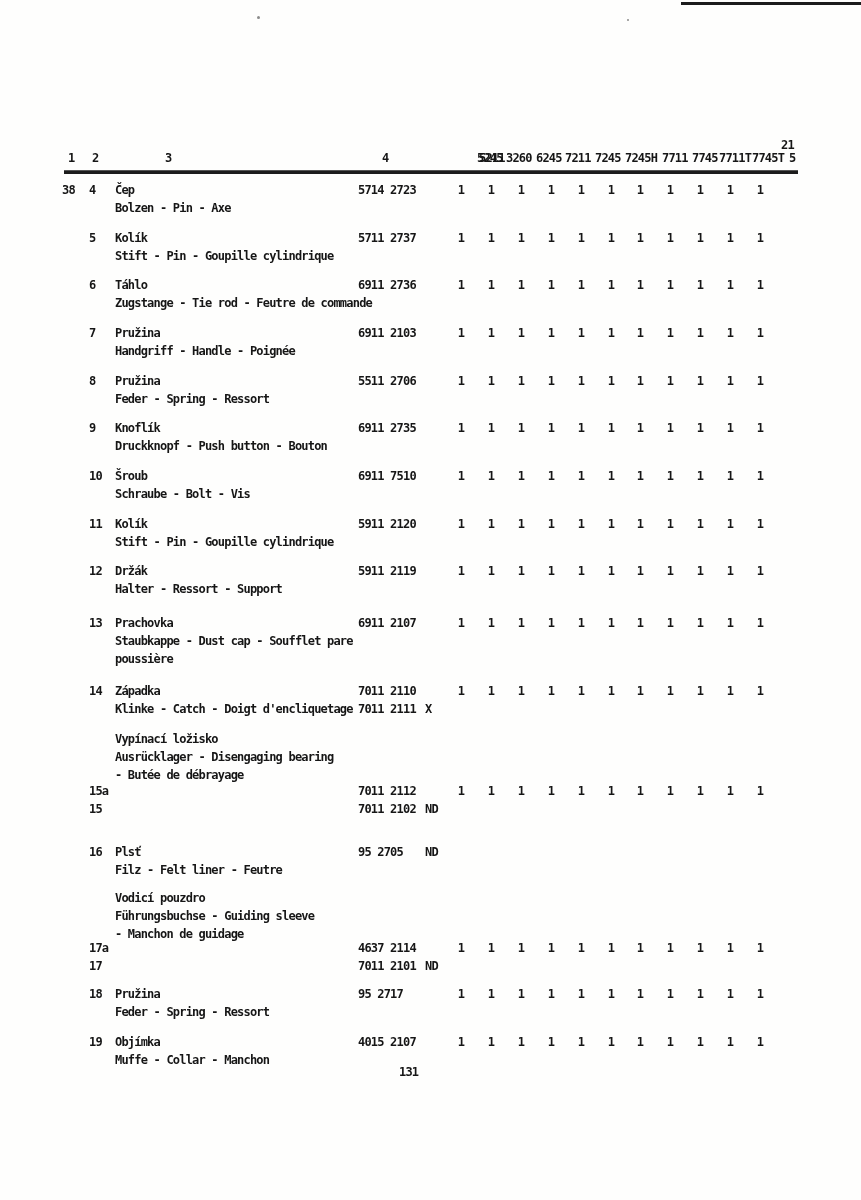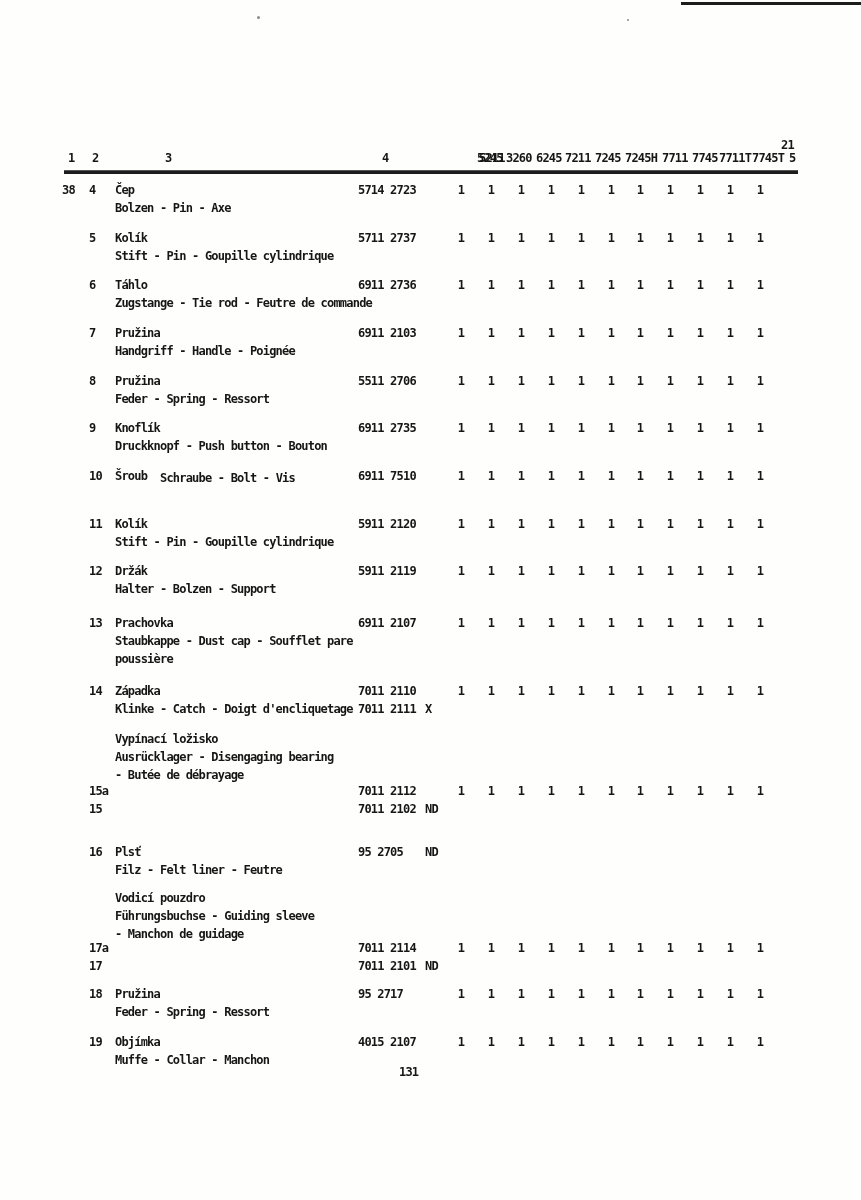--- a/index.html
+++ b/index.html
@@ -134,21 +134,21 @@
       <div class="t qty" style="left: 541px; top: 421px;">1</div>
       <div class="t qty" style="left: 571px; top: 421px;">1</div>
       <div class="t qty" style="left: 601px; top: 421px;">1</div>
       <div class="t qty" style="left: 630px; top: 421px;">1</div>
       <div class="t qty" style="left: 660px; top: 421px;">1</div>
       <div class="t qty" style="left: 690px; top: 421px;">1</div>
       <div class="t qty" style="left: 720px; top: 421px;">1</div>
       <div class="t qty" style="left: 750px; top: 421px;">1</div>
       <div class="t" style="left: 89px; top: 469px;">10</div>
       <div class="t" style="left: 115px; top: 469px;">Šroub</div>
-      <div class="t" style="left: 115px; top: 471px; margin-left: 45px;">Schraube - Bolt - Vis</div>
+      <div class="t" style="left: 115px; top: 487px;">Schraube - Bolt - Vis</div>
       <div class="t" style="left: 358px; top: 469px;">6911 7510</div>
       <div class="t qty" style="left: 451px; top: 469px;">1</div>
       <div class="t qty" style="left: 481px; top: 469px;">1</div>
       <div class="t qty" style="left: 511px; top: 469px;">1</div>
       <div class="t qty" style="left: 541px; top: 469px;">1</div>
       <div class="t qty" style="left: 571px; top: 469px;">1</div>
       <div class="t qty" style="left: 601px; top: 469px;">1</div>
       <div class="t qty" style="left: 630px; top: 469px;">1</div>
       <div class="t qty" style="left: 660px; top: 469px;">1</div>
       <div class="t qty" style="left: 690px; top: 469px;">1</div>
@@ -164,21 +164,21 @@
       <div class="t qty" style="left: 541px; top: 517px;">1</div>
       <div class="t qty" style="left: 571px; top: 517px;">1</div>
       <div class="t qty" style="left: 601px; top: 517px;">1</div>
       <div class="t qty" style="left: 630px; top: 517px;">1</div>
       <div class="t qty" style="left: 660px; top: 517px;">1</div>
       <div class="t qty" style="left: 690px; top: 517px;">1</div>
       <div class="t qty" style="left: 720px; top: 517px;">1</div>
       <div class="t qty" style="left: 750px; top: 517px;">1</div>
       <div class="t" style="left: 89px; top: 564px;">12</div>
       <div class="t" style="left: 115px; top: 564px;">Držák</div>
-      <div class="t" style="left: 115px; top: 582px;">Halter - Bolzen - Support</div>
+      <div class="t" style="left: 115px; top: 582px;">Halter - Ressort - Support</div>
       <div class="t" style="left: 358px; top: 564px;">5911 2119</div>
       <div class="t qty" style="left: 451px; top: 564px;">1</div>
       <div class="t qty" style="left: 481px; top: 564px;">1</div>
       <div class="t qty" style="left: 511px; top: 564px;">1</div>
       <div class="t qty" style="left: 541px; top: 564px;">1</div>
       <div class="t qty" style="left: 571px; top: 564px;">1</div>
       <div class="t qty" style="left: 601px; top: 564px;">1</div>
       <div class="t qty" style="left: 630px; top: 564px;">1</div>
       <div class="t qty" style="left: 660px; top: 564px;">1</div>
       <div class="t qty" style="left: 690px; top: 564px;">1</div>
@@ -238,21 +238,21 @@
       <div class="t" style="left: 425px; top: 802px;">ND</div>
       <div class="t" style="left: 89px; top: 845px;">16</div>
       <div class="t" style="left: 115px; top: 845px;">Plsť</div>
       <div class="t" style="left: 115px; top: 863px;">Filz - Felt liner - Feutre</div>
       <div class="t" style="left: 358px; top: 845px;">95 2705</div>
       <div class="t" style="left: 425px; top: 845px;">ND</div>
       <div class="t" style="left: 115px; top: 891px;">Vodicí pouzdro</div>
       <div class="t" style="left: 115px; top: 909px;">Führungsbuchse - Guiding sleeve</div>
       <div class="t" style="left: 115px; top: 927px;">- Manchon de guidage</div>
       <div class="t" style="left: 89px; top: 941px;">17a</div>
-      <div class="t" style="left: 358px; top: 941px;">7011 2114</div>
+      <div class="t" style="left: 358px; top: 941px;">4637 2114</div>
       <div class="t qty" style="left: 451px; top: 941px;">1</div>
       <div class="t qty" style="left: 481px; top: 941px;">1</div>
       <div class="t qty" style="left: 511px; top: 941px;">1</div>
       <div class="t qty" style="left: 541px; top: 941px;">1</div>
       <div class="t qty" style="left: 571px; top: 941px;">1</div>
       <div class="t qty" style="left: 601px; top: 941px;">1</div>
       <div class="t qty" style="left: 630px; top: 941px;">1</div>
       <div class="t qty" style="left: 660px; top: 941px;">1</div>
       <div class="t qty" style="left: 690px; top: 941px;">1</div>
       <div class="t qty" style="left: 720px; top: 941px;">1</div>

